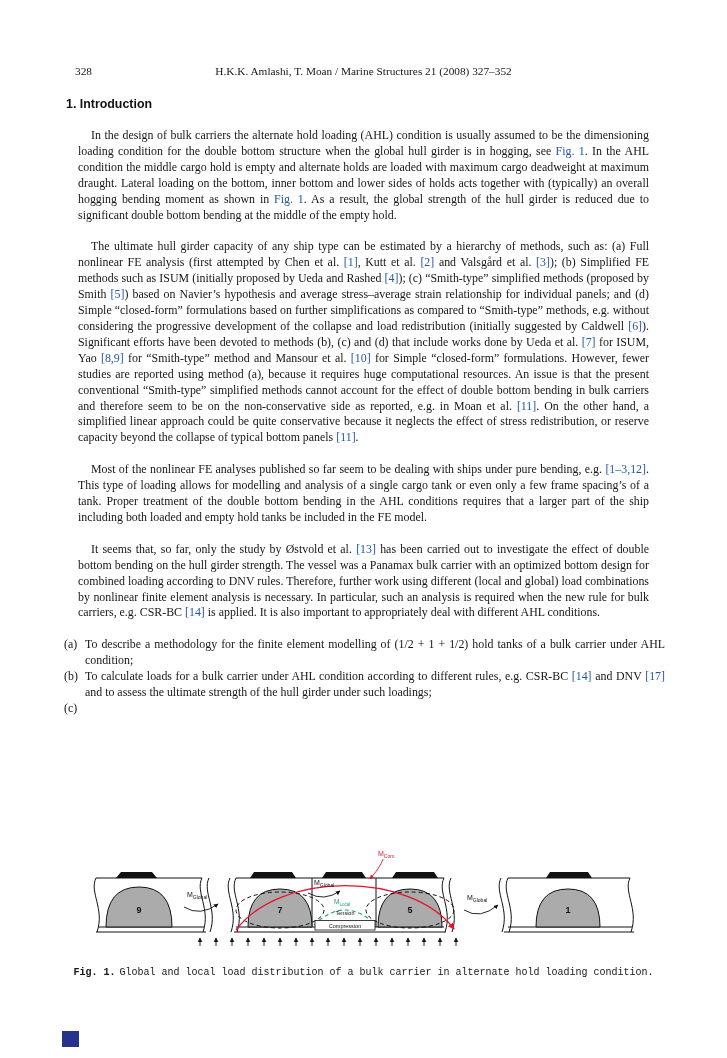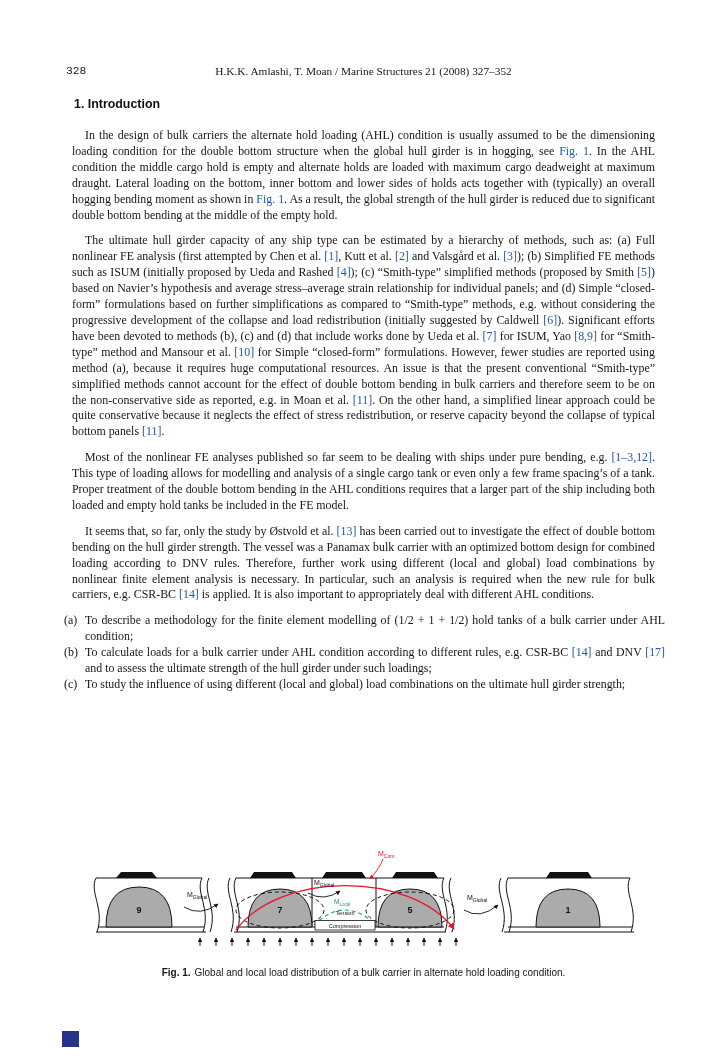--- a/index.html
+++ b/index.html
@@ -7,41 +7,41 @@
   body {
     width: 727px; height: 1058px;
     background: #ffffff;
     color: #161616;
     font-family: "Liberation Serif", serif;
     position: relative;
     overflow: hidden;
   }
   .content { position: absolute; left: 62px; top: 64px; width: 603px; }
   .pg-header { position: relative; font-size: 11.3px; line-height: 14px; margin-bottom: 19px; }
-  .pg-num { position: absolute; left: 4px; top: 0; font-style: normal; font-family: Liberation Mono, monospace; }
+  .pg-num { position: absolute; left: 13px; top: 0; font-style: normal; }
   .run-title { display: block; text-align: center; }
   .sec-heading {
     font-family: "Liberation Sans", sans-serif;
     font-size: 12.4px; font-weight: bold;
-    margin: 0 0 17px 12px; color: #111;
+    margin: 0 0 17px 4px; color: #111;
   }
   .para {
-    margin: 10px; text-indent: 13px;
+    margin: 16px; text-indent: 13px;
     font-size: 11.9px; line-height: 15.9px;
     text-align: justify;
   }
   .objectives { margin-top: 8px; font-size: 11.9px; line-height: 15.9px; }
   .obj-item { position: relative; padding-left: 23px; text-align: justify; }
   .obj-label { position: absolute; left: 2px; }
   a.cite { color: #2456a8; text-decoration: none; cursor: pointer; }
   .figure-block { position: absolute; top: 845px; left: 0; width: 727px; }
   .fig-svg { display: block; margin: 0 auto; }
   .fig-caption {
     margin-top: 18px; text-align: center;
-    font-family: Liberation Sans, sans-serif;
+    font-family: Liberation Mono, monospace;
     font-size: 10px; color: #161616;
   }
   .fig-caption .cap-label { font-weight: bold; margin-right: 4px; }
   .corner-mark {
     position: absolute; left: 62px; top: 1031px;
     width: 17px; height: 16px; background: #26328c;
   }
 </style>
 </head>
 <body>
@@ -58,21 +58,21 @@
   <div>
       <p class="para">In the design of bulk carriers the alternate hold loading (AHL) condition is usually assumed to be the dimensioning loading condition for the double bottom structure when the global hull girder is in hogging, see <a href="#" class="cite">Fig. 1</a>. In the AHL condition the middle cargo hold is empty and alternate holds are loaded with maximum cargo deadweight at maximum draught. Lateral loading on the bottom, inner bottom and lower sides of holds acts together with (typically) an overall hogging bending moment as shown in <a href="#" class="cite">Fig. 1</a>. As a result, the global strength of the hull girder is reduced due to significant double bottom bending at the middle of the empty hold.</p>
       <p class="para">The ultimate hull girder capacity of any ship type can be estimated by a hierarchy of methods, such as: (a) Full nonlinear FE analysis (first attempted by Chen et al. <a href="#" class="cite">[1]</a>, Kutt et al. <a href="#" class="cite">[2]</a> and Valsgård et al. <a href="#" class="cite">[3]</a>); (b) Simplified FE methods such as ISUM (initially proposed by Ueda and Rashed <a href="#" class="cite">[4]</a>); (c) “Smith-type” simplified methods (proposed by Smith <a href="#" class="cite">[5]</a>) based on Navier’s hypothesis and average stress–average strain relationship for individual panels; and (d) Simple “closed-form” formulations based on further simplifications as compared to “Smith-type” methods, e.g. without considering the progressive development of the collapse and load redistribution (initially suggested by Caldwell <a href="#" class="cite">[6]</a>). Significant efforts have been devoted to methods (b), (c) and (d) that include works done by Ueda et al. <a href="#" class="cite">[7]</a> for ISUM, Yao <a href="#" class="cite">[8,9]</a> for “Smith-type” method and Mansour et al. <a href="#" class="cite">[10]</a> for Simple “closed-form” formulations. However, fewer studies are reported using method (a), because it requires huge computational resources. An issue is that the present conventional “Smith-type” simplified methods cannot account for the effect of double bottom bending in bulk carriers and therefore seem to be on the non-conservative side as reported, e.g. in Moan et al. <a href="#" class="cite">[11]</a>. On the other hand, a simplified linear approach could be quite conservative because it neglects the effect of stress redistribution, or reserve capacity beyond the collapse of typical bottom panels <a href="#" class="cite">[11]</a>.</p>
       <p class="para">Most of the nonlinear FE analyses published so far seem to be dealing with ships under pure bending, e.g. <a href="#" class="cite">[1–3,12]</a>. This type of loading allows for modelling and analysis of a single cargo tank or even only a few frame spacing’s of a tank. Proper treatment of the double bottom bending in the AHL conditions requires that a larger part of the ship including both loaded and empty hold tanks be included in the FE model.</p>
       <p class="para">It seems that, so far, only the study by Østvold et al. <a href="#" class="cite">[13]</a> has been carried out to investigate the effect of double bottom bending on the hull girder strength. The vessel was a Panamax bulk carrier with an optimized bottom design for combined loading according to DNV rules. Therefore, further work using different (local and global) load combinations by nonlinear finite element analysis is necessary. In particular, such an analysis is required when the new rule for bulk carriers, e.g. CSR-BC <a href="#" class="cite">[14]</a> is applied. It is also important to appropriately deal with different AHL conditions.</p>
     </div>
 
   <div class="objectives">
       <div class="obj-item"><span class="obj-label">(a)</span><span>To describe a methodology for the finite element modelling of (1/2 + 1 + 1/2) hold tanks of a bulk carrier under AHL condition;</span></div>
       <div class="obj-item"><span class="obj-label">(b)</span><span>To calculate loads for a bulk carrier under AHL condition according to different rules, e.g. CSR-BC <a href="#" class="cite">[14]</a> and DNV <a href="#" class="cite">[17]</a> and to assess the ultimate strength of the hull girder under such loadings;</span></div>
-      <div class="obj-item"><span class="obj-label">(c)</span><span>To study the influence of using different (local and global) load combinations on the ultimate hull girder strength;</span></div>
+      <div class="obj-item"><span class="obj-label">(c)</span></div>
     </div>
 
 </div>
 
 <div class="figure-block">
   <svg class="fig-svg" width="560" height="104" viewBox="0 0 560 104">
     <defs>
       <marker id="aB" markerWidth="7" markerHeight="7" refX="4.5" refY="2.5" orient="auto">
         <path d="M0,0 L5,2.5 L0,5 Z" fill="#111"></path>
       </marker>

